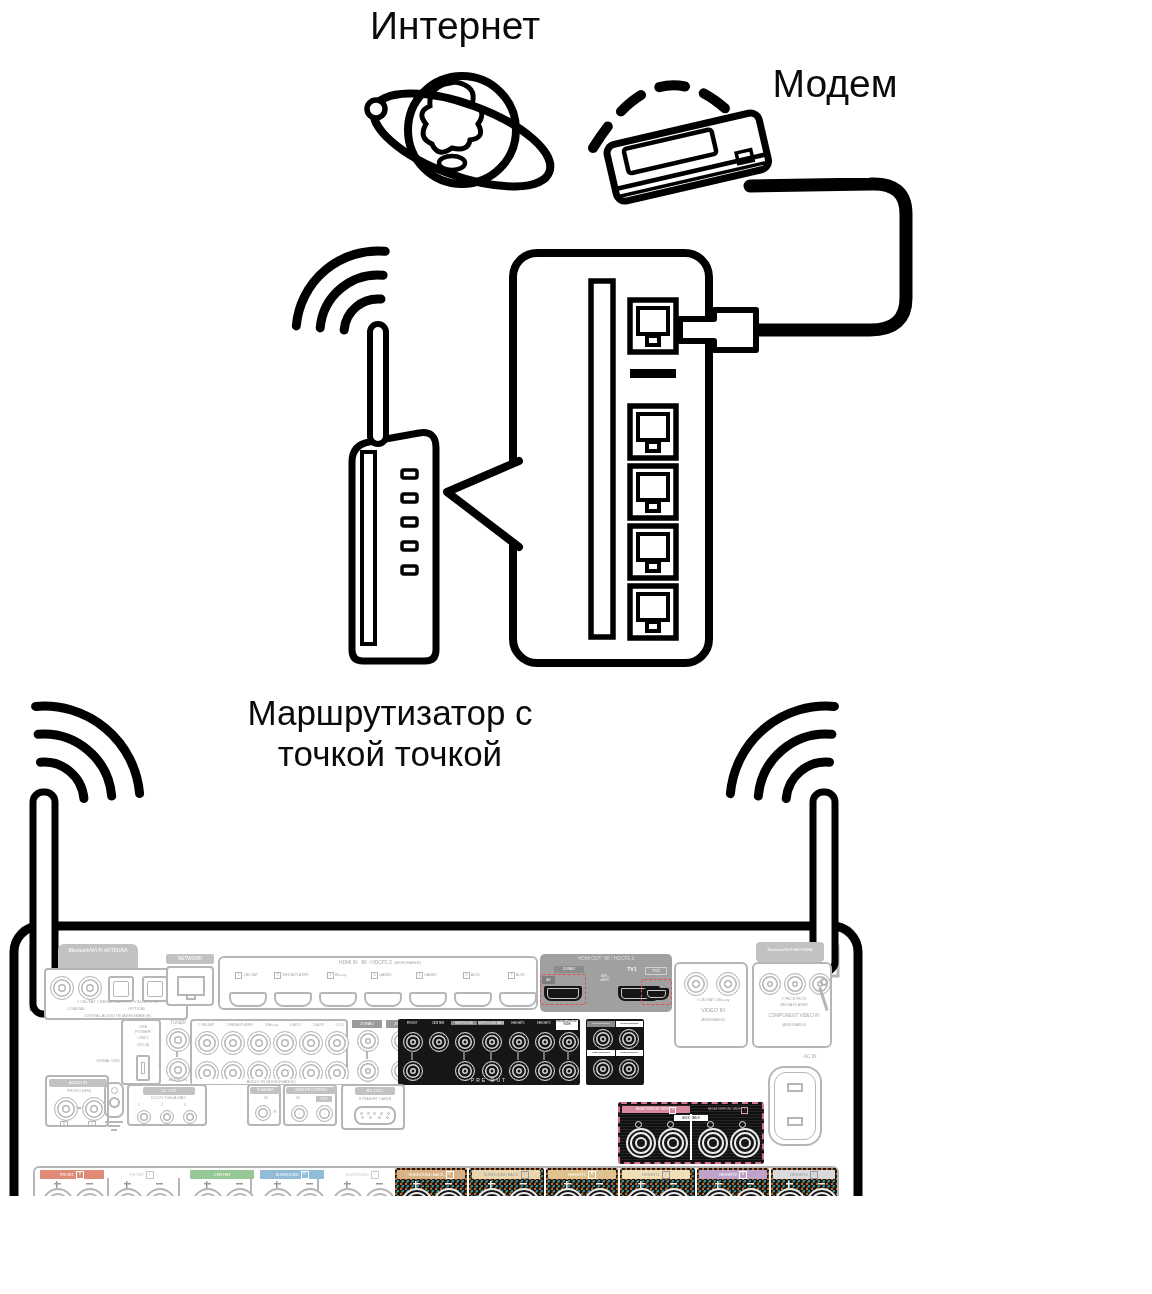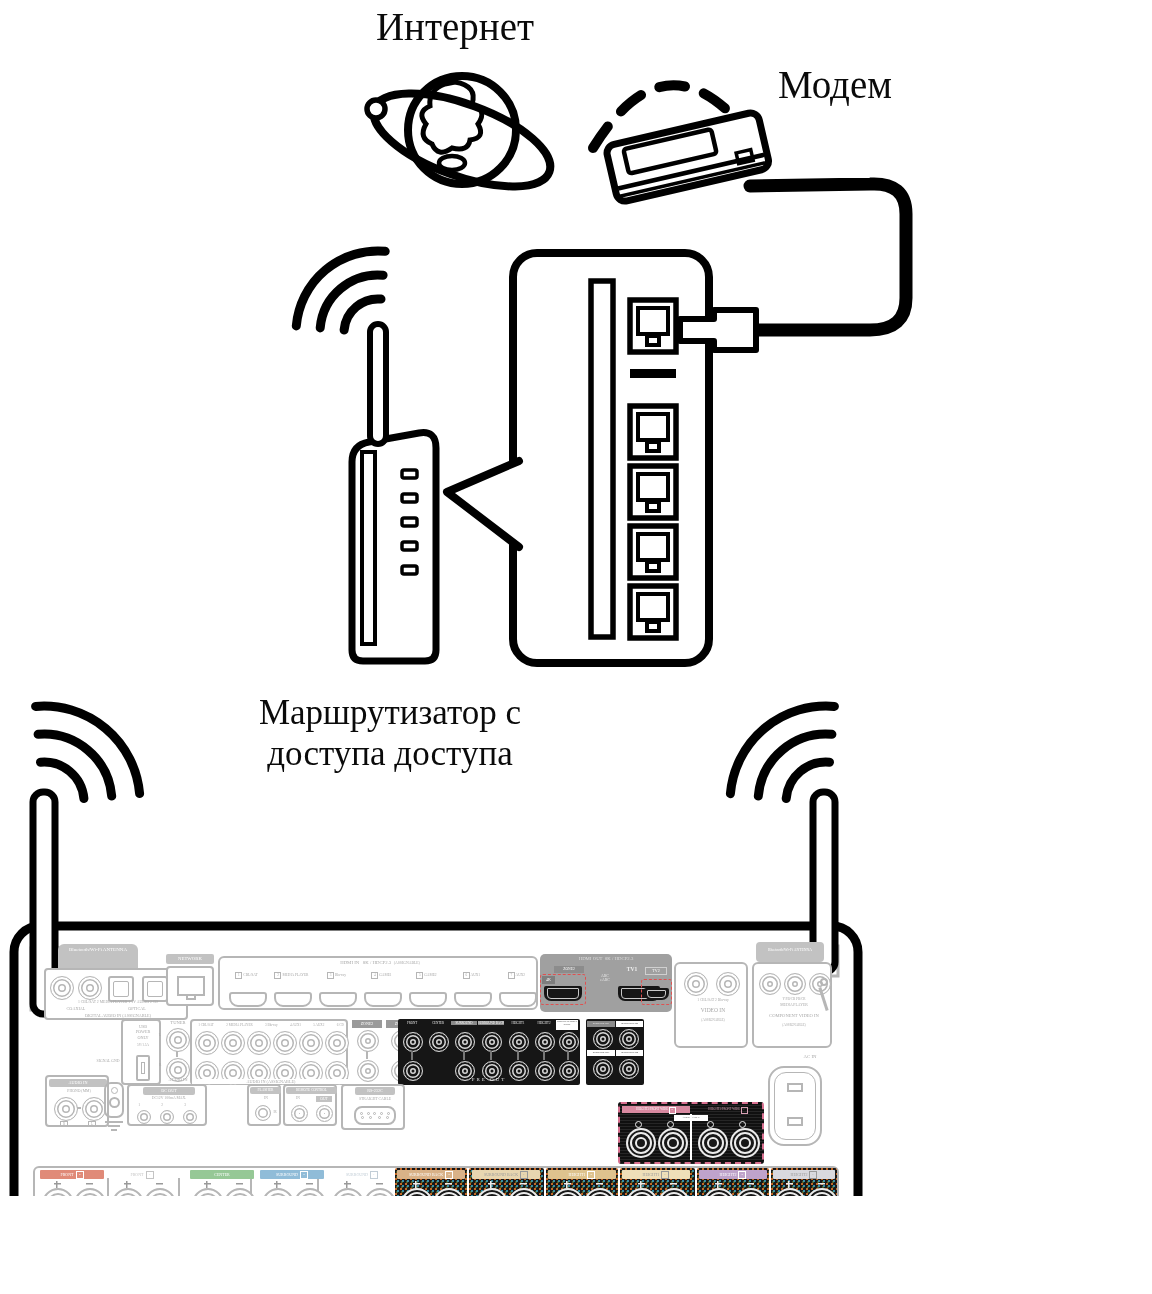--- a/index.html
+++ b/index.html
@@ -1,17 +1,17 @@
 <!DOCTYPE html>
 <html><head>
 <meta charset="utf-8">
 <style>
   html,body{margin:0;padding:0;background:#fff}
   #stage{position:relative;width:1152px;height:1196px;background:#fff;overflow:hidden;
-         font-family:Liberation Serif, serif;color:#0a0a0a}
+         font-family:Liberation Sans, sans-serif;color:#0a0a0a}
   .abs{position:absolute;box-sizing:border-box}
   .big{color:#0a0a0a;text-align:center;letter-spacing:0}
   
   .gb{position:absolute;box-sizing:border-box;border:2px solid #b6b6b6;border-radius:4px;background:#fff}
   .gl{position:absolute;box-sizing:border-box;background:#c2c2c2;color:#fff;text-align:center;border-radius:2px;overflow:hidden;white-space:nowrap}
   .gt{position:absolute;box-sizing:border-box;color:#a8a8a8;text-align:center;white-space:nowrap}
   .rca{position:absolute;border-radius:50%;background:#fff;border:1.5px solid #b6b6b6;
        box-shadow:inset 0 0 0 2px #fff,inset 0 0 0 3.5px #b6b6b6,inset 0 0 0 7px #fff,inset 0 0 0 8.5px #b6b6b6}
   .rcad{position:absolute;border-radius:50%;background:#161616;border:1.5px solid #d8d8d8;
        box-shadow:inset 0 0 0 2px #161616,inset 0 0 0 3.5px #d8d8d8,inset 0 0 0 6px #161616,inset 0 0 0 7.5px #d8d8d8}
@@ -143,21 +143,21 @@
     <path d="M 90 1292 L 90 1280 L 141 1280 L 141 1292" fill="none" stroke-width="5"></path>
     <path d="M 690 1258 L 690 1285 Q 690 1292 698 1292 L 781 1292 Q 789 1292 789 1285 L 789 1258" stroke-width="9" stroke-linejoin="round"></path>
     <path d="M 714 1292 L 714 1280 L 765 1280 L 765 1292" fill="none" stroke-width="5"></path>
   </g>
 </svg>
 
 <div class="abs big" style="left:330px;top:4px;width:250px;font-size:39px">Интернет</div>
 <div class="abs big" style="left:745px;top:62px;width:180px;font-size:39px">Модем</div>
 <div class="abs big" style="left:190px;top:692px;width:400px;font-size:35px;line-height:1.18">
   <div>Маршрутизатор с</div>
-  <div>доступа доступа</div>
+  <div>точкой точкой</div>
 </div>
 
 <div class="abs" id="panel" style="left:14px;top:926px;width:844px;height:330px">
 
   <div class="gl" style="left:44px;top:18px;width:80px;height:42px;font-size:5px;border-radius:6px;padding-top:3px;white-space:normal">Bluetooth/Wi-Fi ANTENNA</div>
 
   <div class="gb" style="left:30px;top:42px;width:144px;height:52px">
     <div class="rca" style="left:4px;top:6px;width:22px;height:22px"></div>
     <div class="rca" style="left:32px;top:6px;width:22px;height:22px"></div>
     <div class="opt" style="left:62px;top:6px;width:22px;height:22px">

